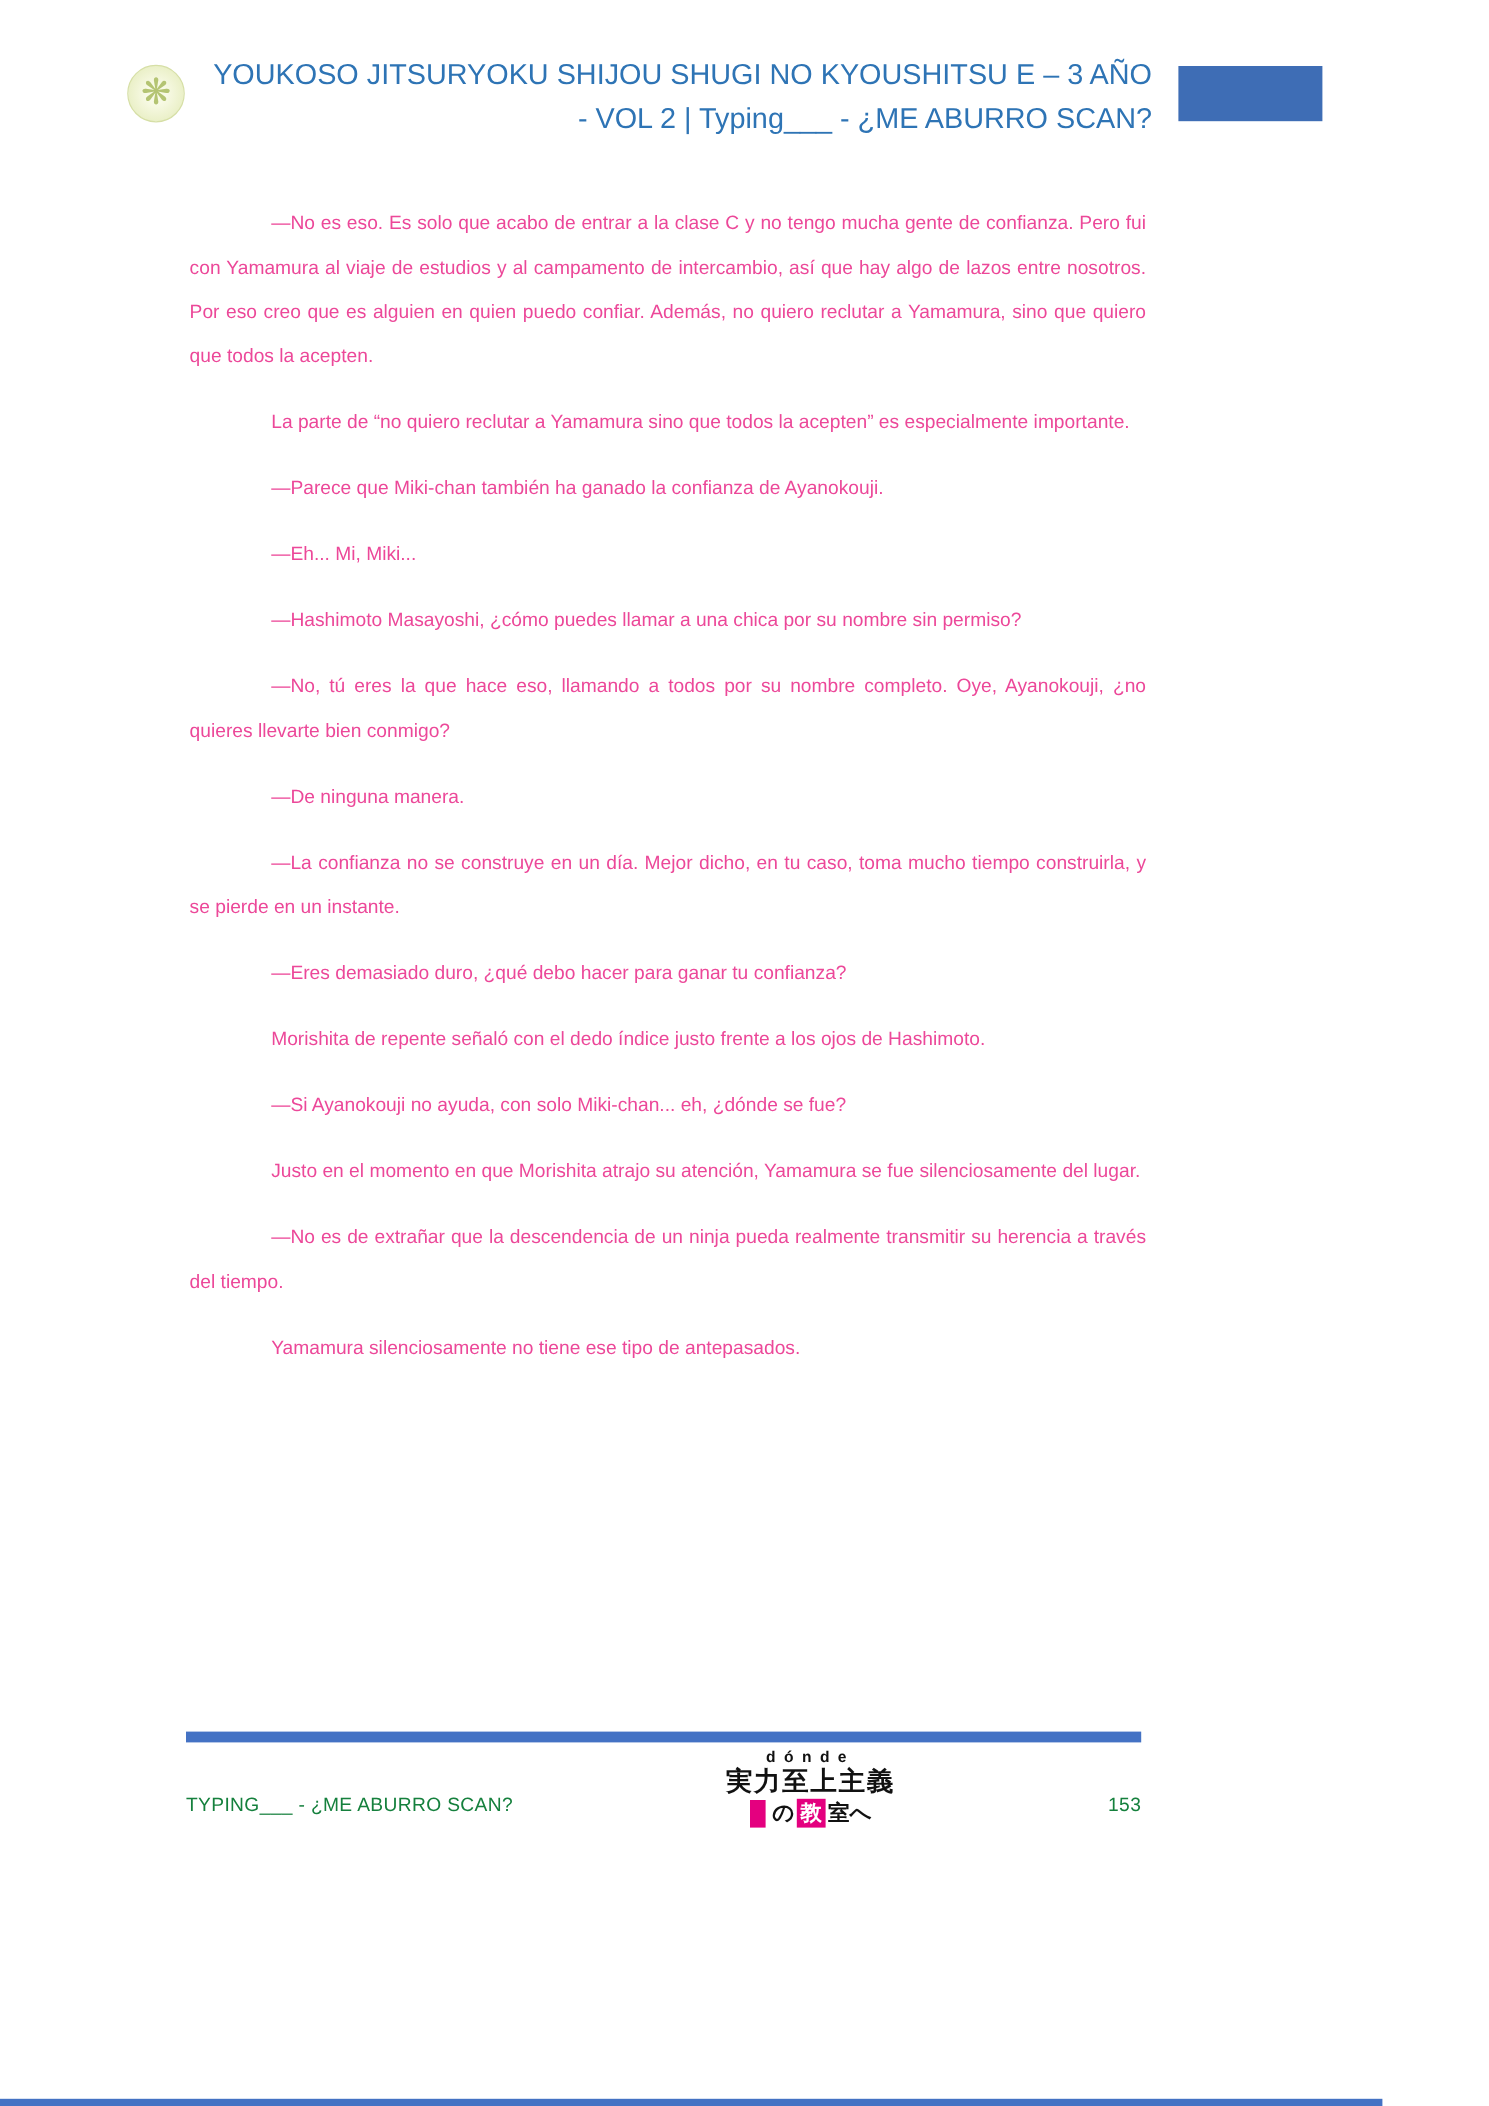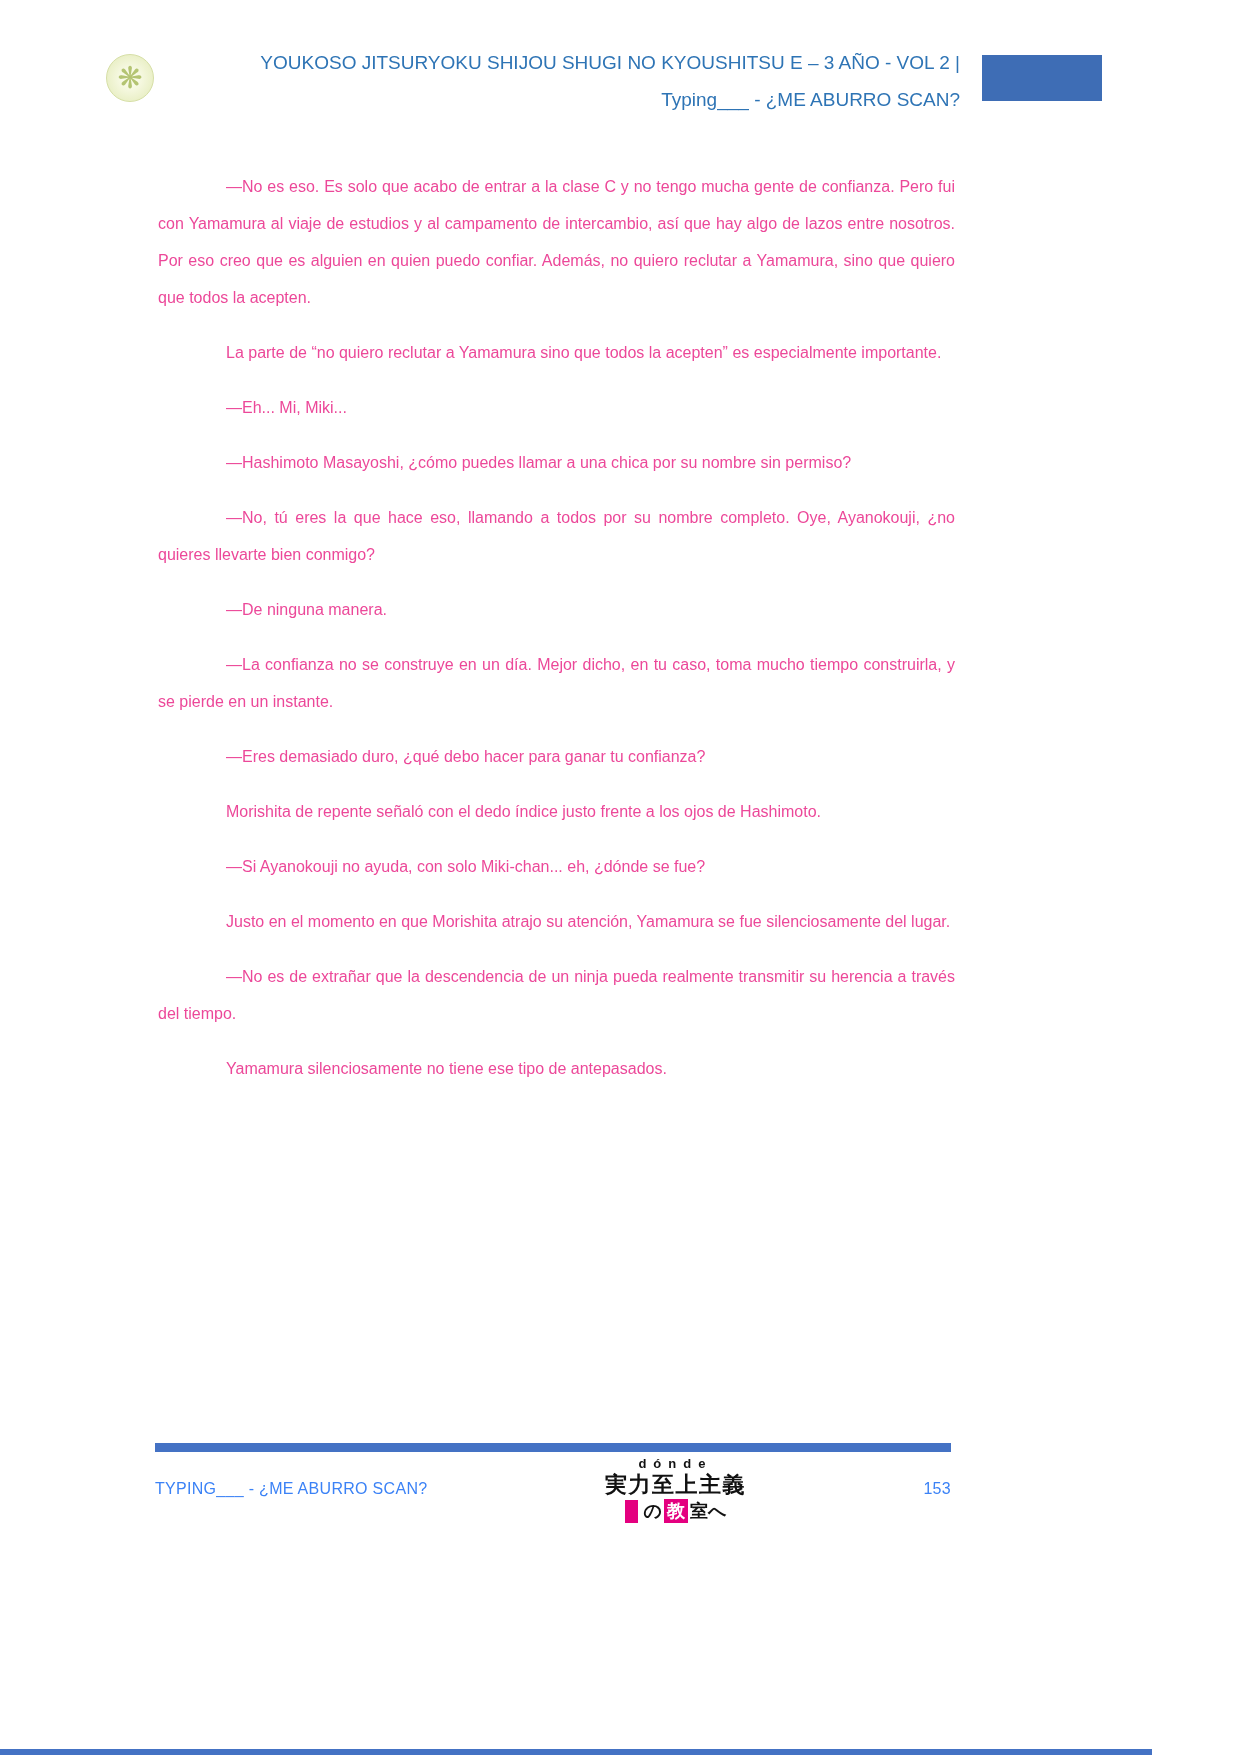--- a/index.html
+++ b/index.html
@@ -26,21 +26,21 @@
     font-size: 30px;
     line-height: 46px;
     text-align: center;
   }
   .header-title {
     position: absolute;
     top: 44px; left: 170px;
     width: 790px;
     text-align: right;
     color: #2E74B5;
-    font-size: 19px;
+    font-size: 24px;
     line-height: 37px;
   }
   .corner-rect {
     position: absolute;
     top: 55px; left: 982px;
     width: 120px; height: 46px;
     background: #3e6db5;
   }
 
   
@@ -67,22 +67,22 @@
   }
   .footer-row {
     position: absolute;
     top: 1456px; left: 155px;
     width: 796px;
     display: flex;
     justify-content: space-between;
     align-items: flex-start;
   }
   .footer-left, .footer-right {
-    margin-top: 24px;
-    color: #3b82f6;
+    margin-top: 40px;
+    color: #15803d;
     font-size: 16px;
     letter-spacing: 0.3px;
   }
   .footer-logo {
     width: 200px;
     text-align: center;
     color: #111;
     user-select: none;
   }
   .logo-top {
@@ -131,20 +131,21 @@
 
   <header>
     <div class="header-logo">❋</div>
     <div class="header-title">YOUKOSO JITSURYOKU SHIJOU SHUGI NO KYOUSHITSU E – 3 AÑO - VOL 2 | Typing___ - ¿ME ABURRO SCAN?</div>
     <div class="corner-rect"></div>
   </header>
 
   <main class="content">
     <p>—No es eso. Es solo que acabo de entrar a la clase C y no tengo mucha gente de confianza. Pero fui con Yamamura al viaje de estudios y al campamento de intercambio, así que hay algo de lazos entre nosotros. Por eso creo que es alguien en quien puedo confiar. Además, no quiero reclutar a Yamamura, sino que quiero que todos la acepten.</p>
     <p>La parte de “no quiero reclutar a Yamamura sino que todos la acepten” es especialmente importante.</p>
+    <p>—Parece que Miki-chan también ha ganado la confianza de Ayanokouji.</p>
     <p>—Eh... Mi, Miki...</p>
     <p>—Hashimoto Masayoshi, ¿cómo puedes llamar a una chica por su nombre sin permiso?</p>
     <p>—No, tú eres la que hace eso, llamando a todos por su nombre completo. Oye, Ayanokouji, ¿no quieres llevarte bien conmigo?</p>
     <p>—De ninguna manera.</p>
     <p>—La confianza no se construye en un día. Mejor dicho, en tu caso, toma mucho tiempo construirla, y se pierde en un instante.</p>
     <p>—Eres demasiado duro, ¿qué debo hacer para ganar tu confianza?</p>
     <p>Morishita de repente señaló con el dedo índice justo frente a los ojos de Hashimoto.</p>
     <p>—Si Ayanokouji no ayuda, con solo Miki-chan... eh, ¿dónde se fue?</p>
     <p>Justo en el momento en que Morishita atrajo su atención, Yamamura se fue silenciosamente del lugar.</p>
     <p>—No es de extrañar que la descendencia de un ninja pueda realmente transmitir su herencia a través del tiempo.</p>

